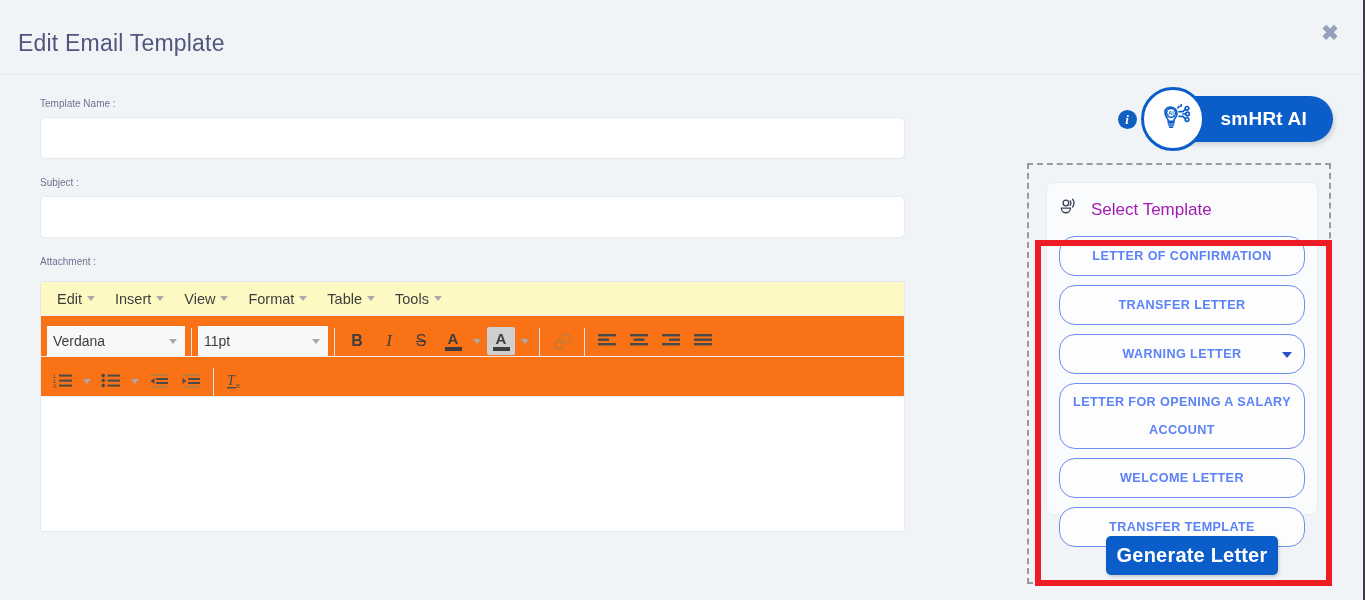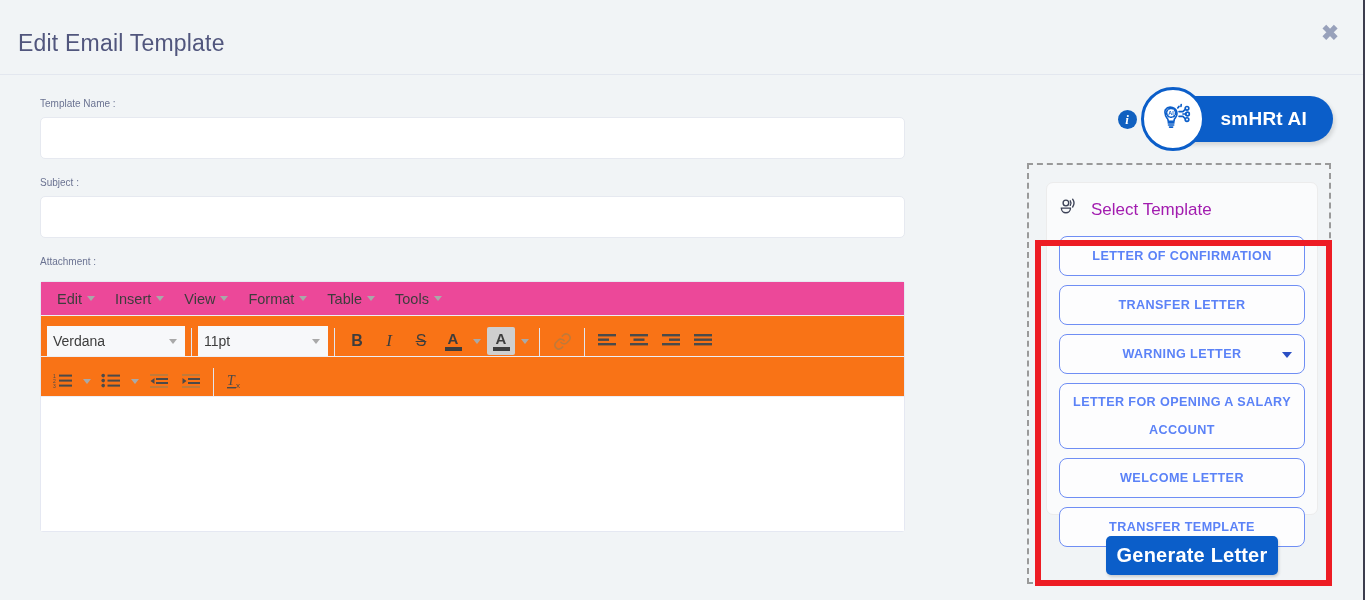--- a/index.html
+++ b/index.html
@@ -74,21 +74,21 @@
     width: 865px;
     border: 1px solid #e5e8f2;
     border-radius: 3px;
     background: #ffffff;
   }
   .menubar {
     display: flex;
     align-items: center;
     height: 34px;
     padding-left: 6px;
-    background: #ec4899;
+    background: #fef9c3;
     border-bottom: 1px solid #eceef5;
   }
   .menu-item {
     display: flex; align-items: center; gap: 5px;
     font-size: 14.5px;
     color: #3d3d3d;
     padding: 3px 10px;
     cursor: pointer;
     white-space: nowrap;
   }
@@ -217,21 +217,21 @@
   }
   .tpl-list {
     padding: 14px 12px 0 12px;
     display: flex; flex-direction: column; gap: 9px;
   }
   .tpl-btn {
     position: relative;
     min-height: 29px;
     background: #fdfdfe;
     border: 1px solid #6f8ef4;
-    border-radius: 8px;
+    border-radius: 16px;
     color: #5b82f7;
     font-size: 12.6px;
     font-weight: bold;
     letter-spacing: .4px;
     display: flex; align-items: center; justify-content: center;
     text-align: center;
     cursor: pointer;
     padding: 6px 18px;
     line-height: 26px;
   }

